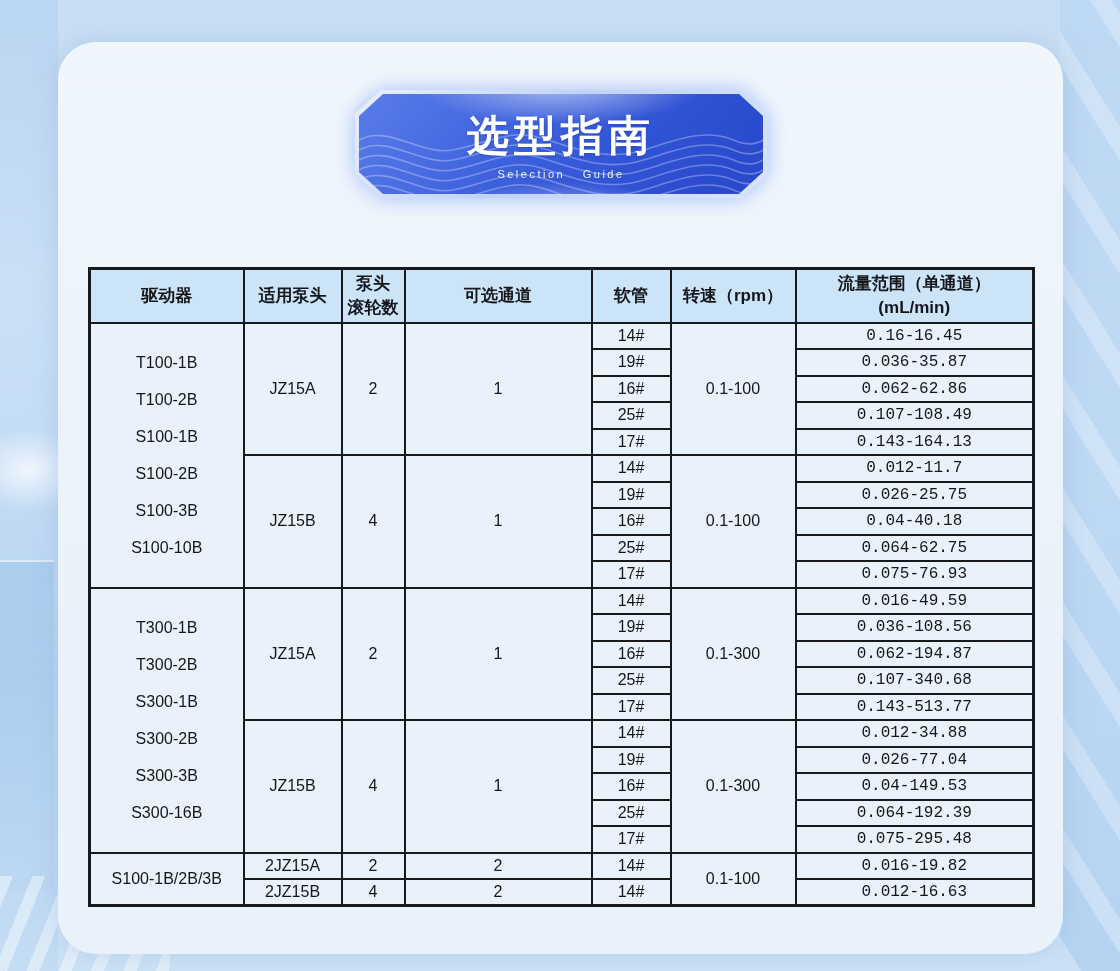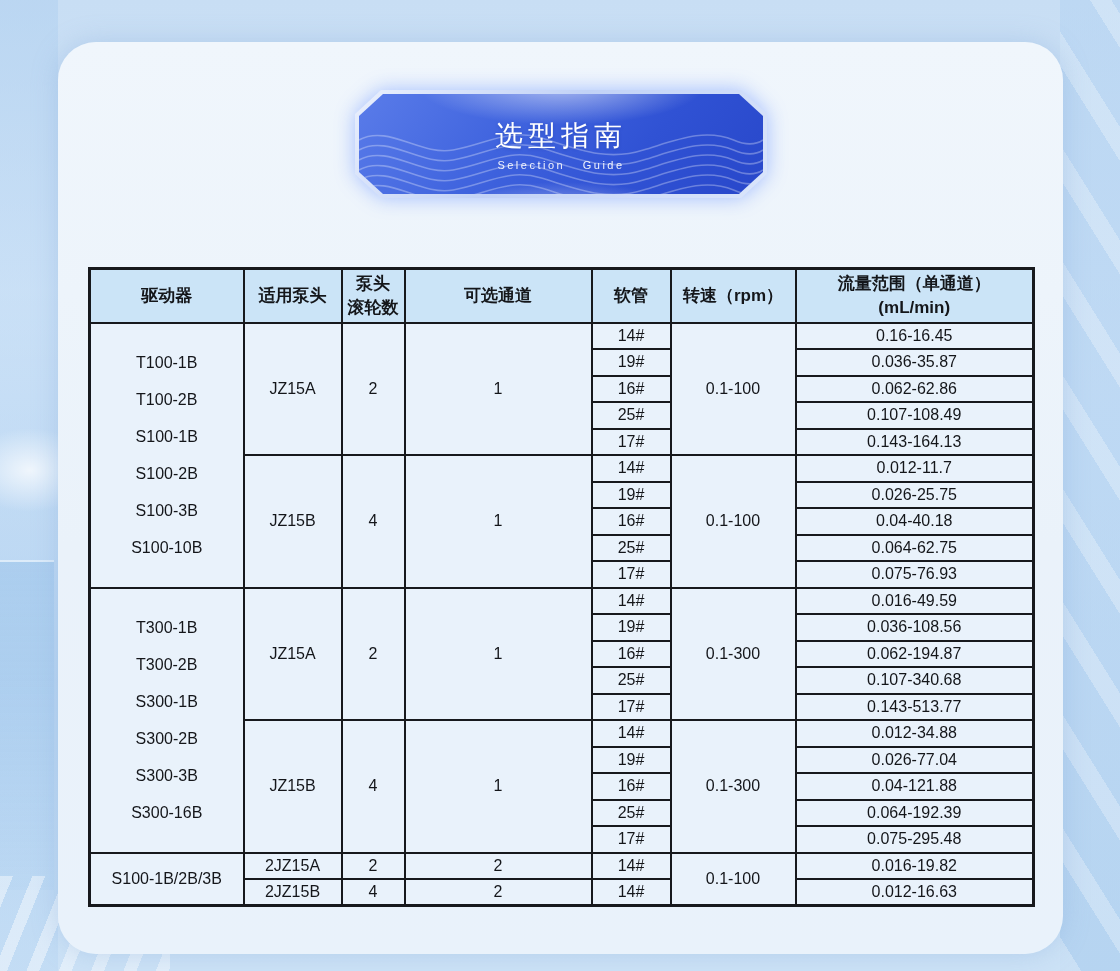--- a/index.html
+++ b/index.html
@@ -56,21 +56,21 @@
     clip-path:polygon(24px 0, calc(100% - 24px) 0, 100% 22px, 100% calc(100% - 22px), calc(100% - 24px) 100%, 24px 100%, 0 calc(100% - 22px), 0 22px);
     background:
       radial-gradient(220px 60px at 50% -8px, rgba(255,255,255,.55), rgba(255,255,255,0) 65%),
       radial-gradient(180px 40px at 50% 112%, rgba(255,255,255,.35), rgba(255,255,255,0) 60%),
       linear-gradient(128deg,#5a7ce9 0%,#3f63de 38%,#3052d4 68%,#2847ca 100%);
     overflow:hidden;
   }
   .banner-waves { position:absolute; left:0; bottom:0; width:100%; height:72px; }
   .banner-waves path { fill:none; stroke:rgba(255,255,255,.30); stroke-width:1.6; }
   .banner-text { position:absolute; inset:0; display:flex; flex-direction:column; align-items:center; justify-content:center; gap:4px; }
-  .banner-title { color:#ffffff; font-size:28px; font-weight:400; letter-spacing:5px; text-shadow:0 1px 3px rgba(30,60,160,.4); }
+  .banner-title { color:#ffffff; font-size:42px; font-weight:700; letter-spacing:5px; text-shadow:0 1px 3px rgba(30,60,160,.4); }
   .banner-subtitle { color:rgba(255,255,255,.93); font-size:11px; letter-spacing:2.5px; word-spacing:12px; }
 
   
   table.spec {
     position:absolute; left:88px; top:267px; width:944px;
     border-collapse:collapse; table-layout:fixed;
     border:3px solid #17191d;
   }
   table.spec th, table.spec td {
     border:2px solid #17191d;
@@ -79,21 +79,21 @@
     overflow:hidden; white-space:nowrap;
   }
   table.spec th {
     background:#cbe4f7; font-size:17px; font-weight:700; height:54px; line-height:1.4;
   }
   table.spec td { background:#e9f2fb; font-size:16px; }
   table.spec tr.data-row { height:26.5px; }
   td.driver-cell { font-size:17px; line-height:37px;margin-top:15px; }
   td.driver-single { font-size:16px; }
   td.head-cell, td.roller-cell, td.channel-cell, td.speed-cell { font-size:17px; }
-  td.flow-cell { background:#f2f8fd; }
+  td.flow-cell { background:#f2f8fd;font-family:Liberation Mono, monospace; }
 </style>
 </head>
 <body>
 
 <div class="deco-left-strip"></div>
 <div class="deco-left-machine"></div>
 <div class="deco-bottom-stripes"></div>
 <div class="deco-right-strip"></div>
 
 <div class="card"></div>
@@ -241,21 +241,21 @@
       <td class="hose-cell">14#</td>
       <td class="speed-cell" rowspan="5">0.1-300</td>
       <td class="flow-cell">0.012-34.88</td>
     </tr>
     <tr class="data-row">
       <td class="hose-cell">19#</td>
       <td class="flow-cell">0.026-77.04</td>
     </tr>
     <tr class="data-row">
       <td class="hose-cell">16#</td>
-      <td class="flow-cell">0.04-121.88</td>
+      <td class="flow-cell">0.04-149.53</td>
     </tr>
     <tr class="data-row">
       <td class="hose-cell">25#</td>
       <td class="flow-cell">0.064-192.39</td>
     </tr>
     <tr class="data-row">
       <td class="hose-cell">17#</td>
       <td class="flow-cell">0.075-295.48</td>
     </tr>
 

